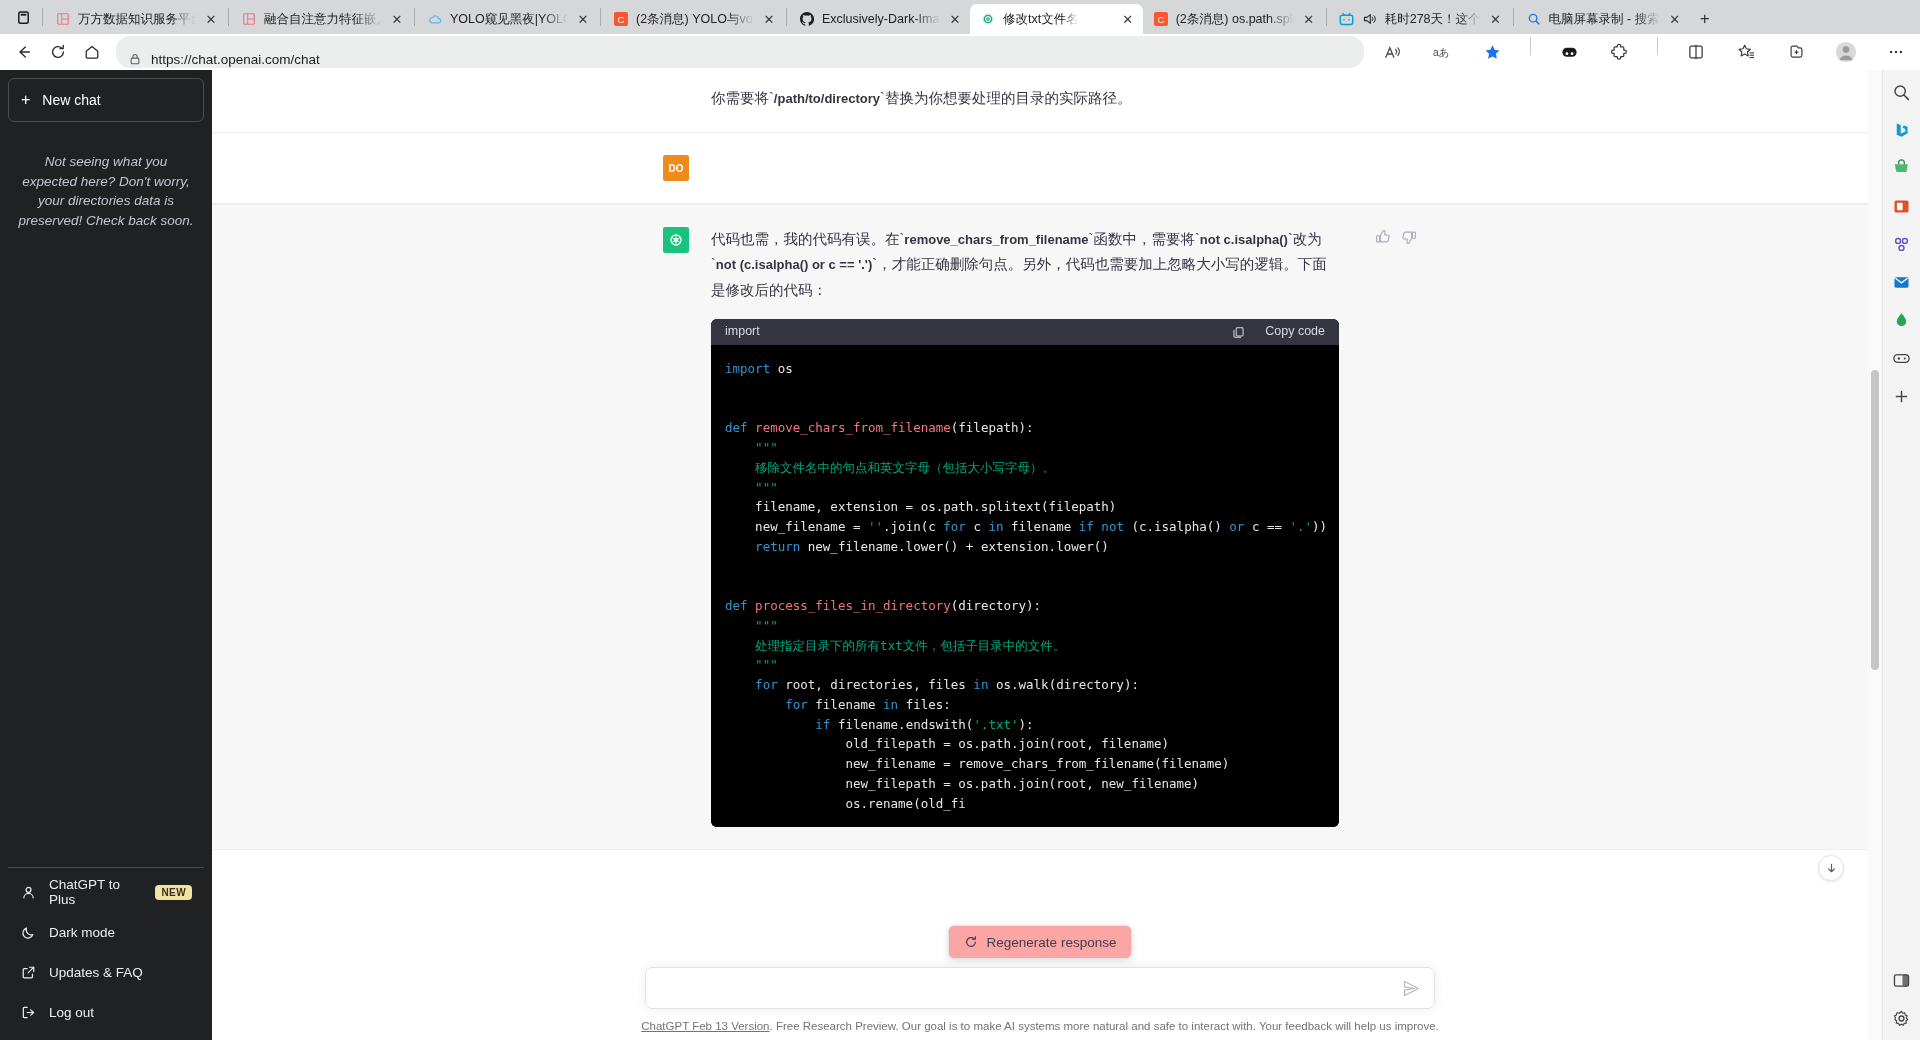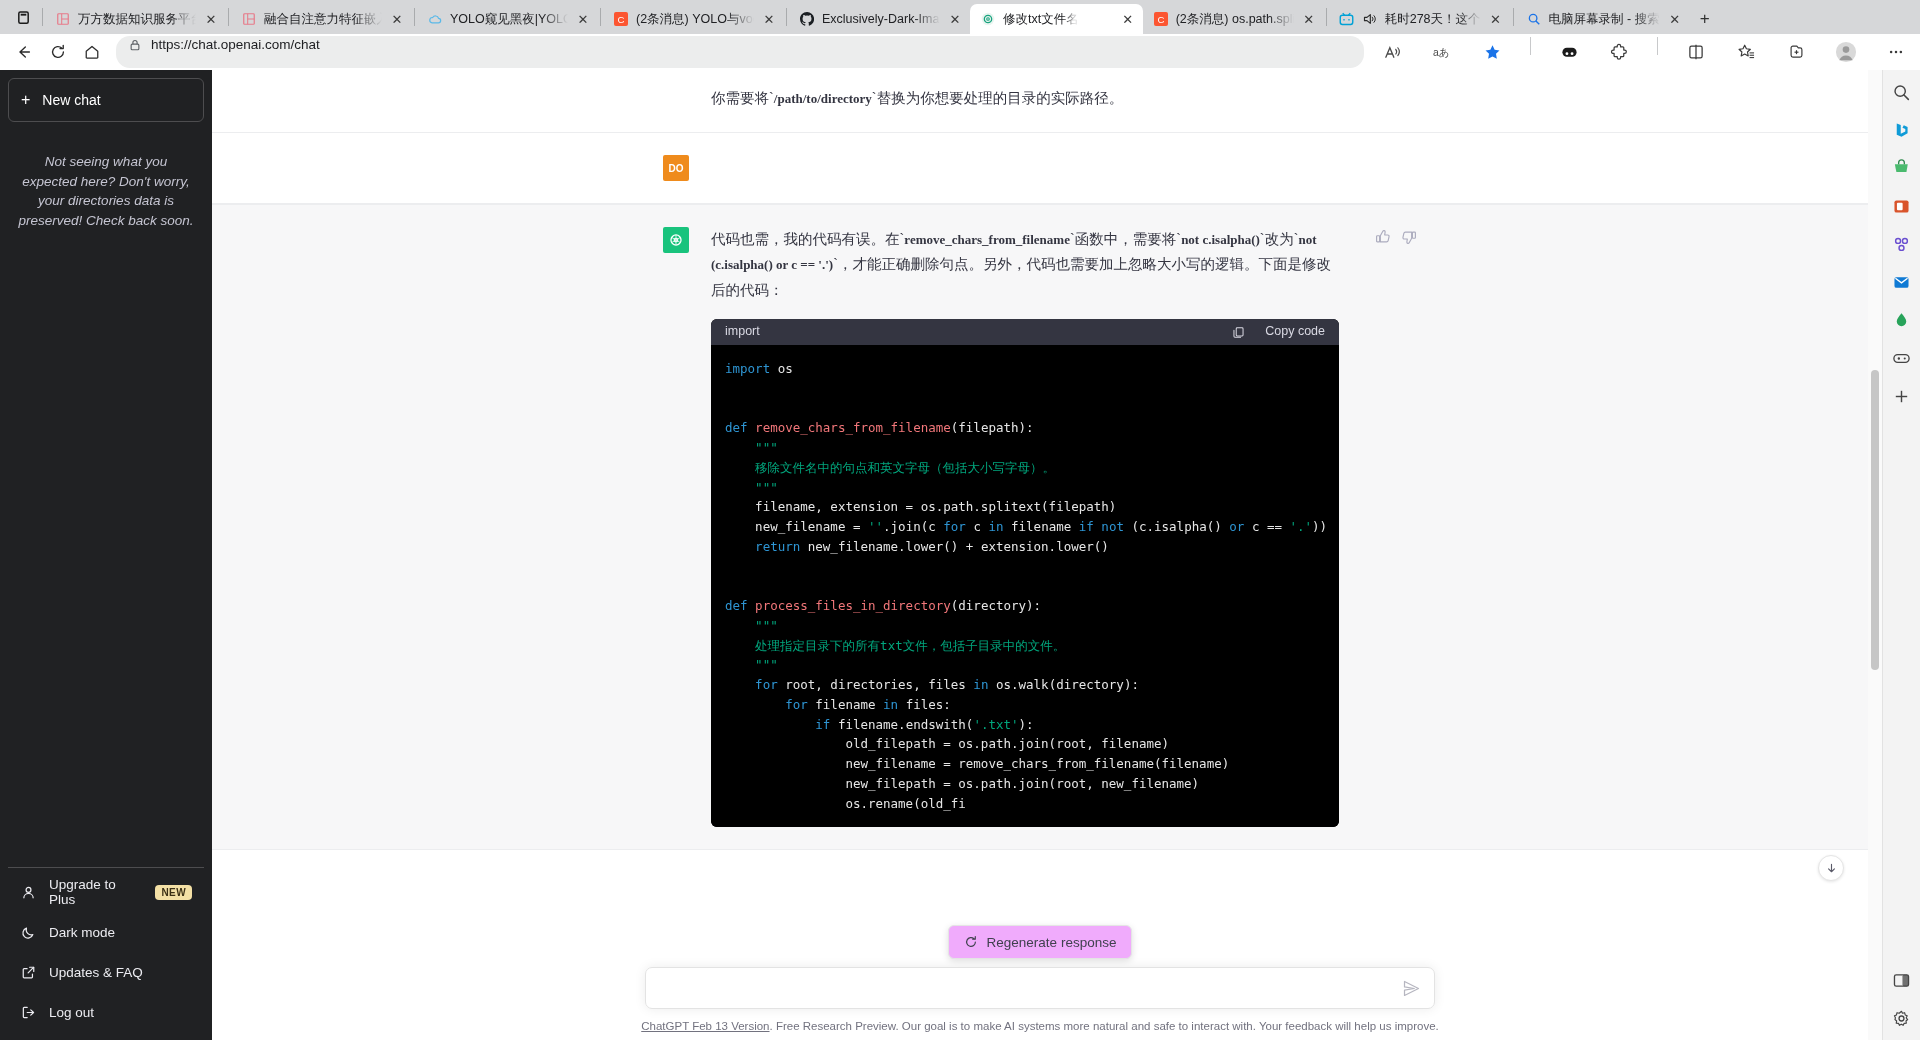--- a/index.html
+++ b/index.html
@@ -40,21 +40,21 @@
   .newtab-btn { width: 30px; height: 30px; display: flex; align-items: center; justify-content: center;
                 font-size: 17px; color: #303030; }
 
   .toolbar {
     height: 36px; background: #fff; display: flex; align-items: center;
     padding: 0 8px; flex: 0 0 36px; gap: 2px;
   }
   .tb-btn { width: 32px; height: 30px; display: flex; align-items: center; justify-content: center; border-radius: 4px; }
   .omnibox {
     flex: 1 1 auto; height: 28px; background: #eceded; border-radius: 14px;
-    display: flex; align-items: flex-end; gap: 9px; padding: 16px 12px; margin: 0 6px;
+    display: flex; align-items: flex-start; gap: 9px; padding: 16px 12px; margin: 0 6px;
     font-size: 13.5px; color: #5f6368; min-width: 0;
   }
   .omnibox .url { color: #202124; font-size: 13.5px; white-space: nowrap; }
   .tb-right { display: flex; gap: 18px; margin-left: 4px; }
   .tb-sep { width: 1px; height: 18px; background: #c8c9cb; margin: 0 4px; }
 
   
   .page { flex: 1 1 auto; display: flex; min-height: 0; position: relative; background: #fff; }
 
   
@@ -95,21 +95,21 @@
   .avatar { width: 26px; height: 26px; flex: 0 0 26px; border-radius: 2px;
             display: flex; align-items: center; justify-content: center;
             font-size: 10px; font-weight: bold; color: #fff; }
   .avatar.user { background: #ef8b1c; }
   .avatar.bot  { background: #19c37d; }
   .msg-body { flex: 1 1 auto; min-width: 0; font-size: 14.5px; color: #343541; line-height: 1.75; }
   .msg-actions { width: 56px; flex: 0 0 56px; display: flex; gap: 10px; justify-content: flex-end; align-items: flex-start;
                  color: #acacbe; padding-top: 2px; }
 
   .msg-body code.inline {
-    font-family: Liberation Serif, serif;
+    font-family: Liberation Sans, sans-serif;
     font-size: 13px; background: transparent; color: #343541; font-weight: bold;
   }
   .partial-msg { padding: 16px 0 20px 0; border-bottom: 1px solid #ecedef; display: flex; justify-content: center; }
 
   
   .codeblock { margin: 16px 0 0 0; border-radius: 6px; overflow: hidden; background: #000; }
   .code-head {
     background: #343541; color: #d9d9e3; font-size: 12.5px;
     height: 26px; display: flex; align-items: center; justify-content: space-between;
     padding: 0 14px;
@@ -122,21 +122,21 @@
   }
   .k  { color: #2e95d3; }   
   .fn { color: #f2777a; }   
   .s  { color: #00a67d; }   
   .cm { color: #00a67d; }   
 
   
   .regen-wrap { position: absolute; left: 0; right: 0; bottom: 8px; display: flex; justify-content: center; pointer-events: none; }
   .regen-btn {
     pointer-events: auto;
-    background: #f0abfc; border: 1px solid #e5e5e5; border-radius: 6px;
+    background: #fca5a5; border: 1px solid #e5e5e5; border-radius: 6px;
     box-shadow: 0 2px 7px rgba(0,0,0,.13);
     height: 34px; display: flex; align-items: center; gap: 9px;
     padding: 0 15px; font-size: 13.5px; color: #40414f;
   }
 
   
   .composer-zone { flex: 0 0 auto; background: #fff; padding: 0 0 8px 0; position: relative; }
   .composer-row { display: flex; justify-content: center; }
   .composer {
     width: 100%; max-width: 790px; height: 42px; margin: 0 18px;
@@ -414,21 +414,21 @@
       <div class="sidebar-spacer"></div>
       <div class="sidebar-bottom">
 
         <div class="side-item">
           <span class="ico">
             <svg width="15" height="15" viewBox="0 0 16 16">
                 <circle cx="8" cy="5.2" r="2.6" fill="none" stroke="#ececf1" stroke-width="1.3"></circle>
                 <path d="M3 14a5 5 0 0 1 10 0" fill="none" stroke="#ececf1" stroke-width="1.3"></path>
               </svg>
           </span>
-          <span>Upgrade to Plus</span>
+          <span>ChatGPT to Plus</span>
           <span class="badge-new">NEW</span>
         </div>
 
         <div class="side-item">
           <span class="ico">
             <svg width="15" height="15" viewBox="0 0 16 16">
                 <path d="M12.6 10.2A5.4 5.4 0 0 1 5.8 3.4a5.4 5.4 0 1 0 6.8 6.8z" fill="none" stroke="#ececf1" stroke-width="1.3" stroke-linejoin="round"></path>
               </svg>
           </span>
           <span>Dark mode</span>

